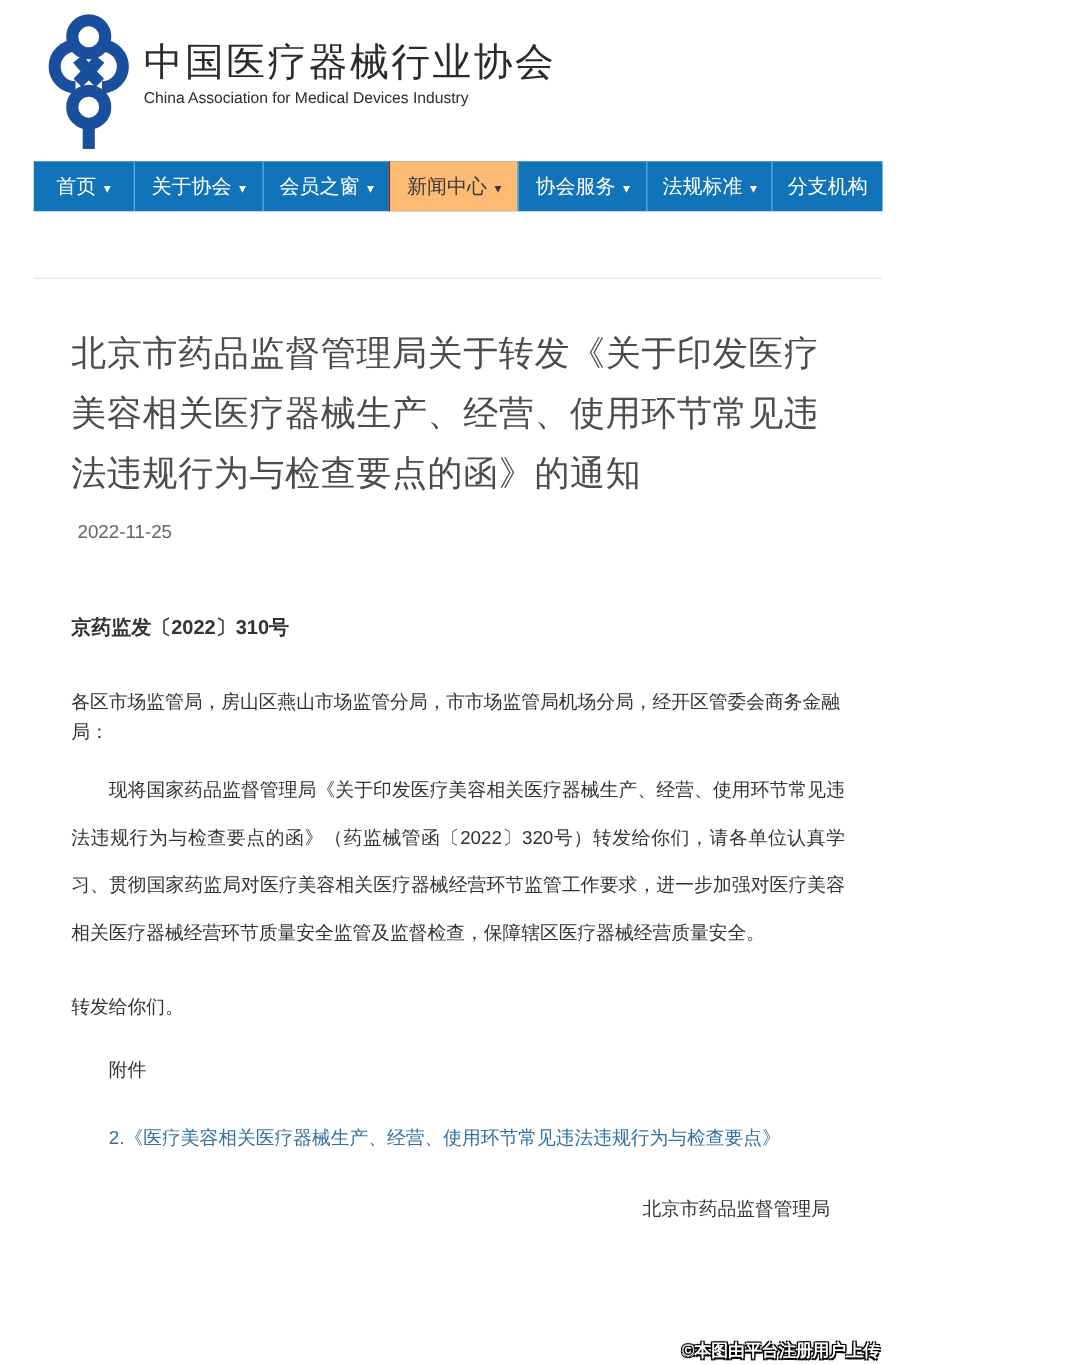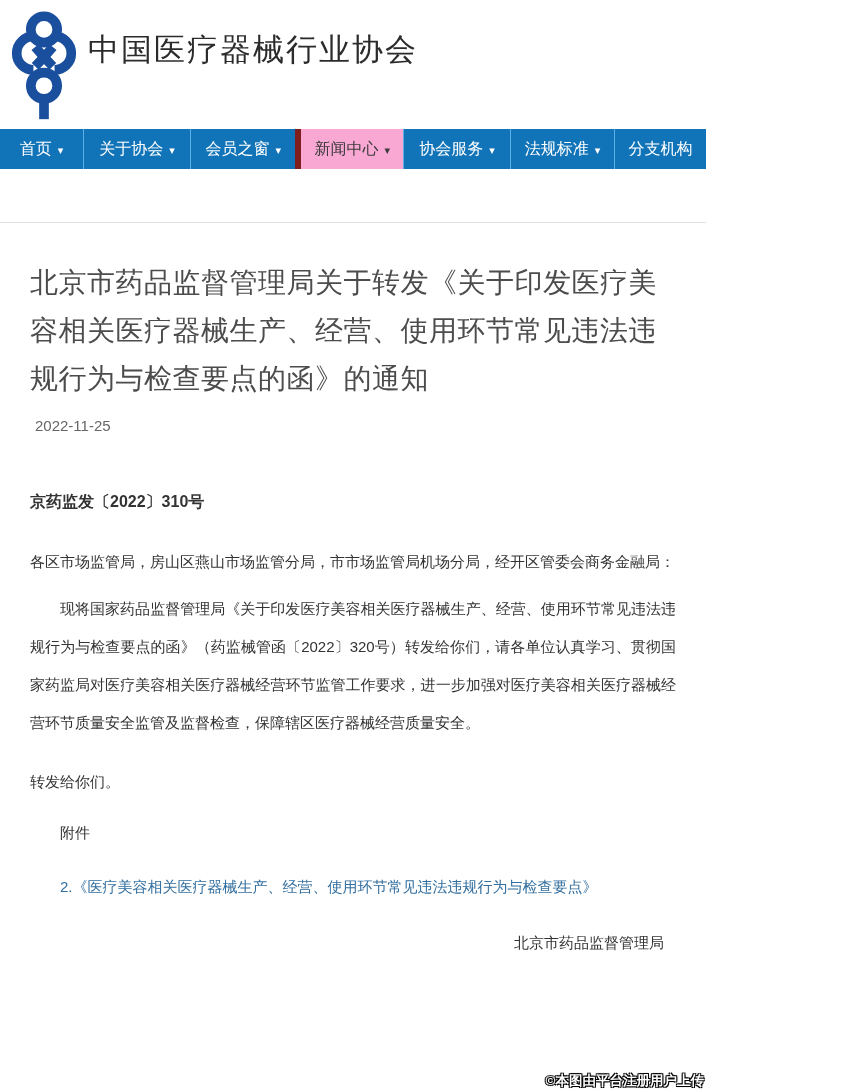--- a/index.html
+++ b/index.html
@@ -1,33 +1,33 @@
 <!DOCTYPE html>
 <html><head>
 <meta charset="utf-8">
 <style>
   * { margin:0; padding:0; box-sizing:border-box; }
   html,body { width:859px; height:1092px; background:#fff; overflow:hidden;
     font-family:"Liberation Sans","DejaVu Sans",sans-serif; }
-  .page { position:relative; width:706px; height:1092px; background:#fff; }
+  .page { position:relative; width:706px; height:1092px; background:#fff;padding-left:27px; }
 
   
   .header { height:129px; background:#fff; display:flex; align-items:flex-start; padding:8px 0 0 0; }
   .logo { width:88px; height:115px; flex:0 0 auto; margin-left:0; }
   .brand { margin-top:24px; }
   .brand-cn { font-size:31px; color:#2b2b2b; letter-spacing:2px; line-height:36px; }
   .brand-en { font-size:12.5px; color:#2b2b2b; margin-top:3px; }
 
   
   .nav { display:flex; height:40px; background:#1274b8; }
   .nav-item { display:flex; align-items:center; justify-content:center;
     color:#fff; font-size:16px; cursor:pointer; border-left:1px solid #59b0e2; }
   .nav-item:first-child { border-left:none; }
   .nav-item .caret { font-size:11px; margin-left:6px; transform:translateY(1px); }
-  .nav-item.active { background:#f9a8d4; color:#3a3a3a; border-left:6px solid #7f1d1d; }
+  .nav-item.active { background:#fdba74; color:#3a3a3a; border-left:1px solid #7f1d1d; }
   .w1{width:101px}.w2{width:131px}.w3{width:128px}.w4{width:130px}
   .w5{width:130px}.w6{width:127px}.w7{width:112px}
 
   
   .subnav { height:42px; background:#efefef; display:flex; align-items:center;
     padding-left:307px; }
   .subnav-item { font-size:15px; color:#333; margin-right:36px; cursor:pointer; white-space:nowrap; }
 
   
   .top-divider { margin-top:53px; border-top:1px solid #e3e3e3; }
@@ -69,20 +69,21 @@
         <circle cx="50" cy="88" r="15"></circle>
         <path d="M 38 32 A 16 16 0 1 0 38 70"></path>
         <path d="M 62 32 A 16 16 0 1 1 62 70"></path>
         <path d="M 40 44 Q 50 56 60 66"></path>
         <path d="M 60 44 Q 50 56 40 66"></path>
       </g>
       <rect x="44.5" y="106" width="11" height="20" fill="#1a4f9e"></rect>
     </svg>
     <div class="brand">
       <div class="brand-cn">中国医疗器械行业协会</div>
+      <div class="brand-en">China Association for Medical Devices Industry</div>
     </div>
   </div>
 
   <div class="nav">
     <div class="nav-item w1">
       <span>首页</span>
       <span class="caret">▾</span>
     </div>
     <div class="nav-item w2">
       <span>关于协会</span>

